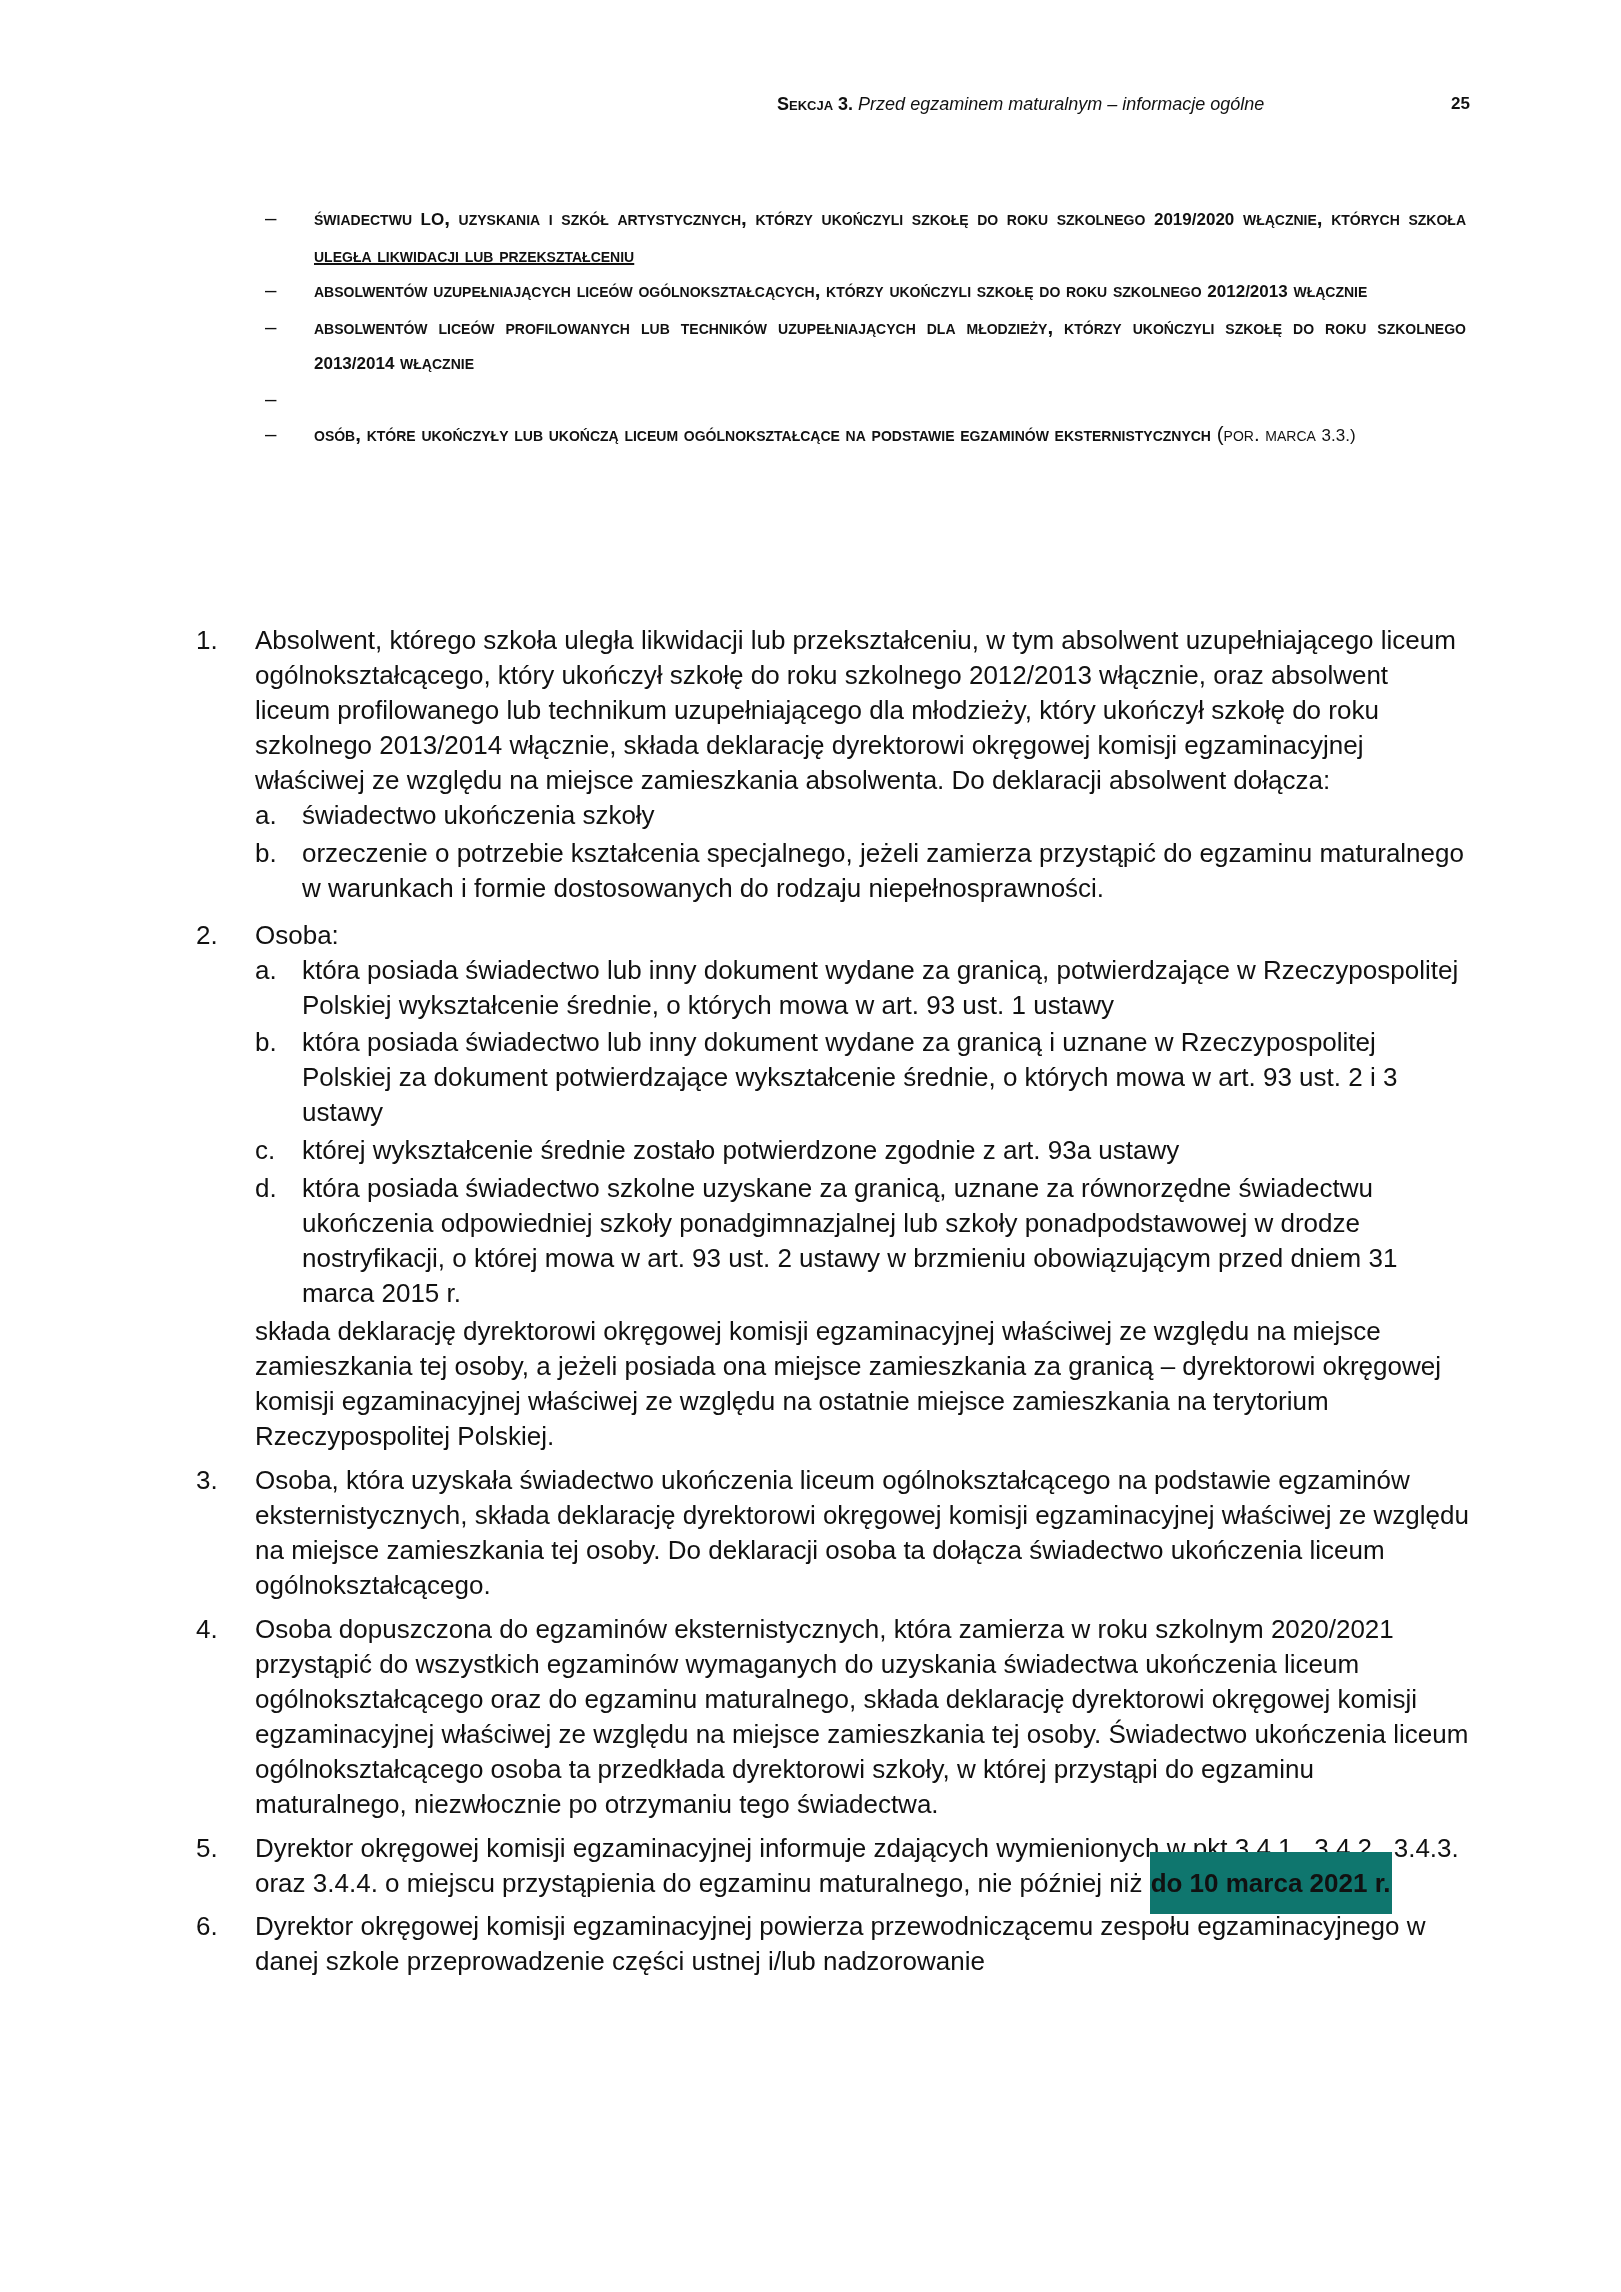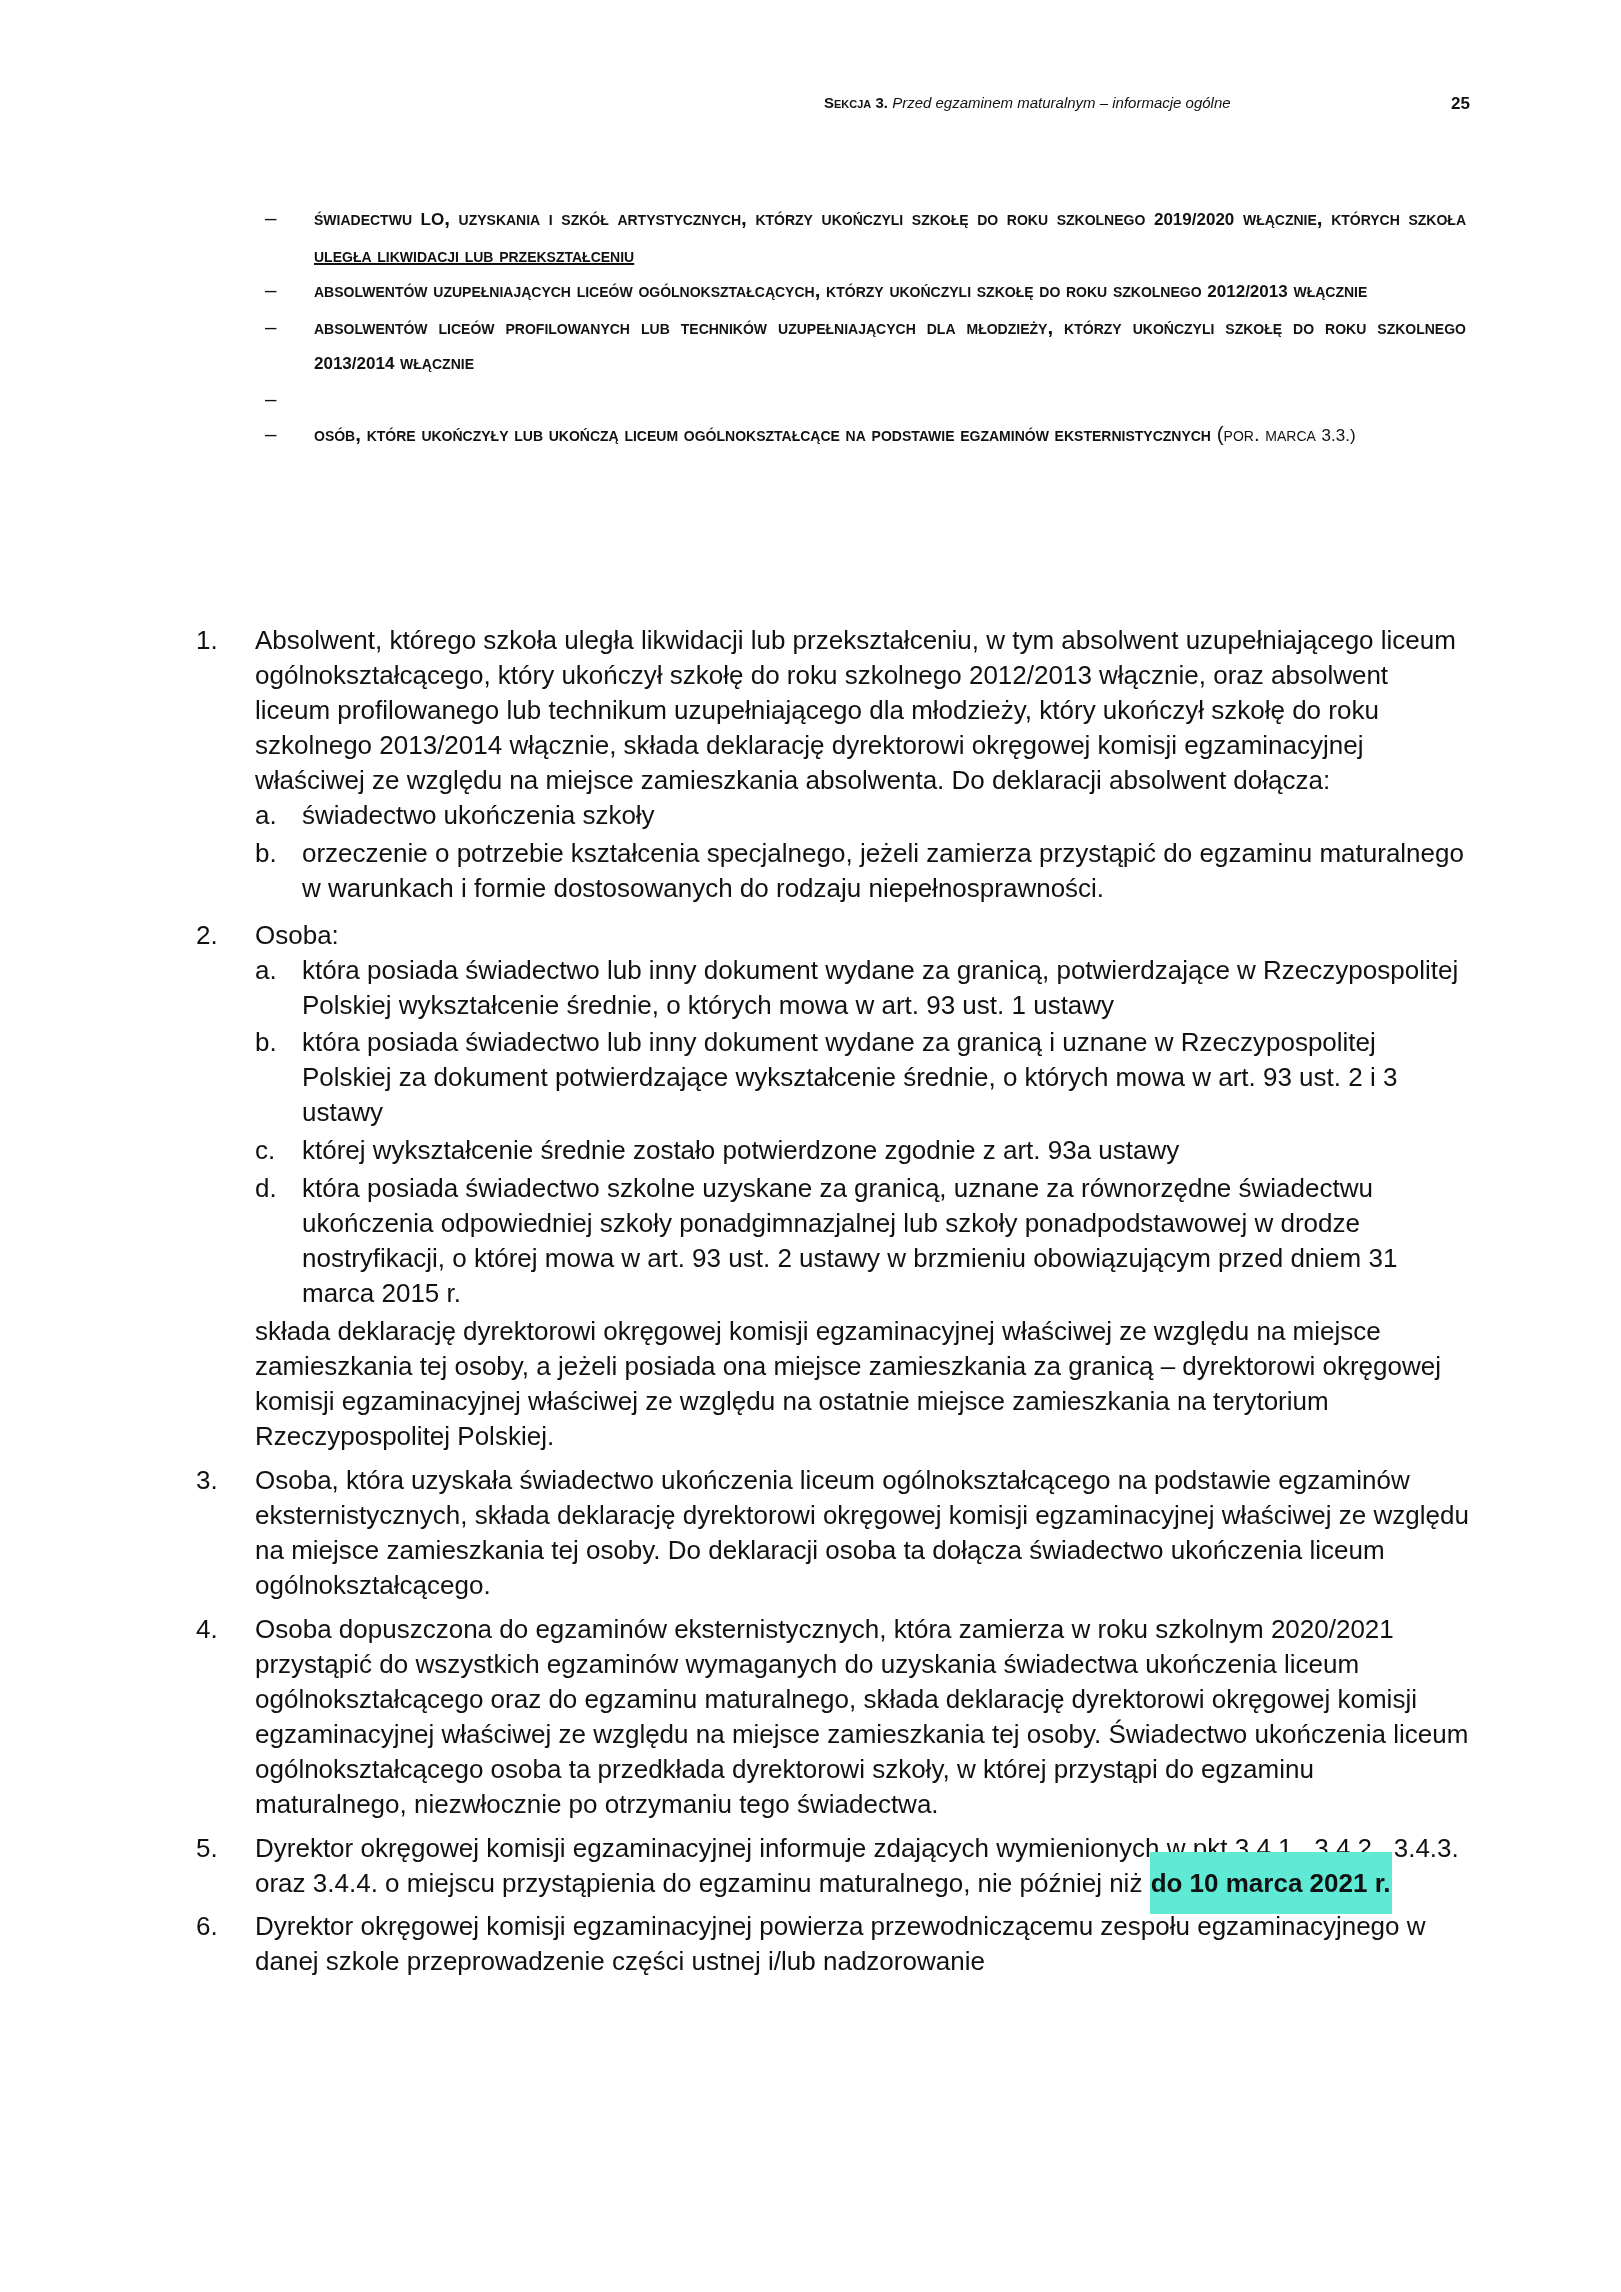--- a/index.html
+++ b/index.html
@@ -1,19 +1,19 @@
 <!DOCTYPE html>
 <html><head>
 <meta charset="utf-8">
 <style>
   html, body { margin: 0; padding: 0; background: #ffffff; }
   body { width: 1621px; height: 2293px; position: relative; overflow: hidden;
          font-family: "Liberation Sans", sans-serif; color: #111; }
   .page-header { position: absolute; top: 94px; left: 0; width: 1621px; height: 29px; }
-  .hdr-text { position: absolute; left: 824px; top: 0; font-size: 15px; white-space: nowrap; }
+  .hdr-text { position: absolute; left: 777px; top: 0; font-size: 18px; white-space: nowrap; }
   .hdr-text .sc { font-weight: bold; font-variant: small-caps; }
   .hdr-text .it { font-style: italic; }
   .hdr-page { position: absolute; left: 1451px; top: 0; font-size: 17px; font-weight: bold; }
 
   .section { position: absolute; left: 172px; top: 192px; width: 1304px; }
   .sec-head { display: flex; font-size: 24.5px; font-weight: bold; height: 39px; align-items: center; }
   .sec-num { width: 108px; }
   .sec-title { font-variant: small-caps; letter-spacing: 0.2px; }
 
   .bullets { list-style: none; margin: 7.8px 0 0 0; padding: 0; }
@@ -25,21 +25,21 @@
   .btext .normal { font-weight: normal; }
 
   .body-list { position: absolute; left: 196px; top: 623px; width: 1274px; list-style: none; margin: 0; padding: 0; }
   .item { display: flex; font-size: 26px; line-height: 35px; margin-bottom: 8.8px; }
   .item-num { width: 59px; flex: none; }
   .item-body { width: 1215px; }
   .sub { list-style: none; margin: 0; padding: 0; }
   .subitem { display: flex; margin-bottom: 2.9px; }
   .sub-letter { width: 47px; flex: none; }
   .sub-text { flex: 1; }
-  .hl { background: #5eead4; font-weight: bold; padding: 16px 1px; }
+  .hl { background: #0f766e; font-weight: bold; padding: 16px 1px; }
 </style>
 </head>
 <body>
 
 <div class="page-header">
   <div class="hdr-text">
     <span class="sc">Sekcja 3.</span>
     <span class="it">Przed egzaminem maturalnym – informacje ogólne</span>
   </div>
   <div class="hdr-page">25</div>

